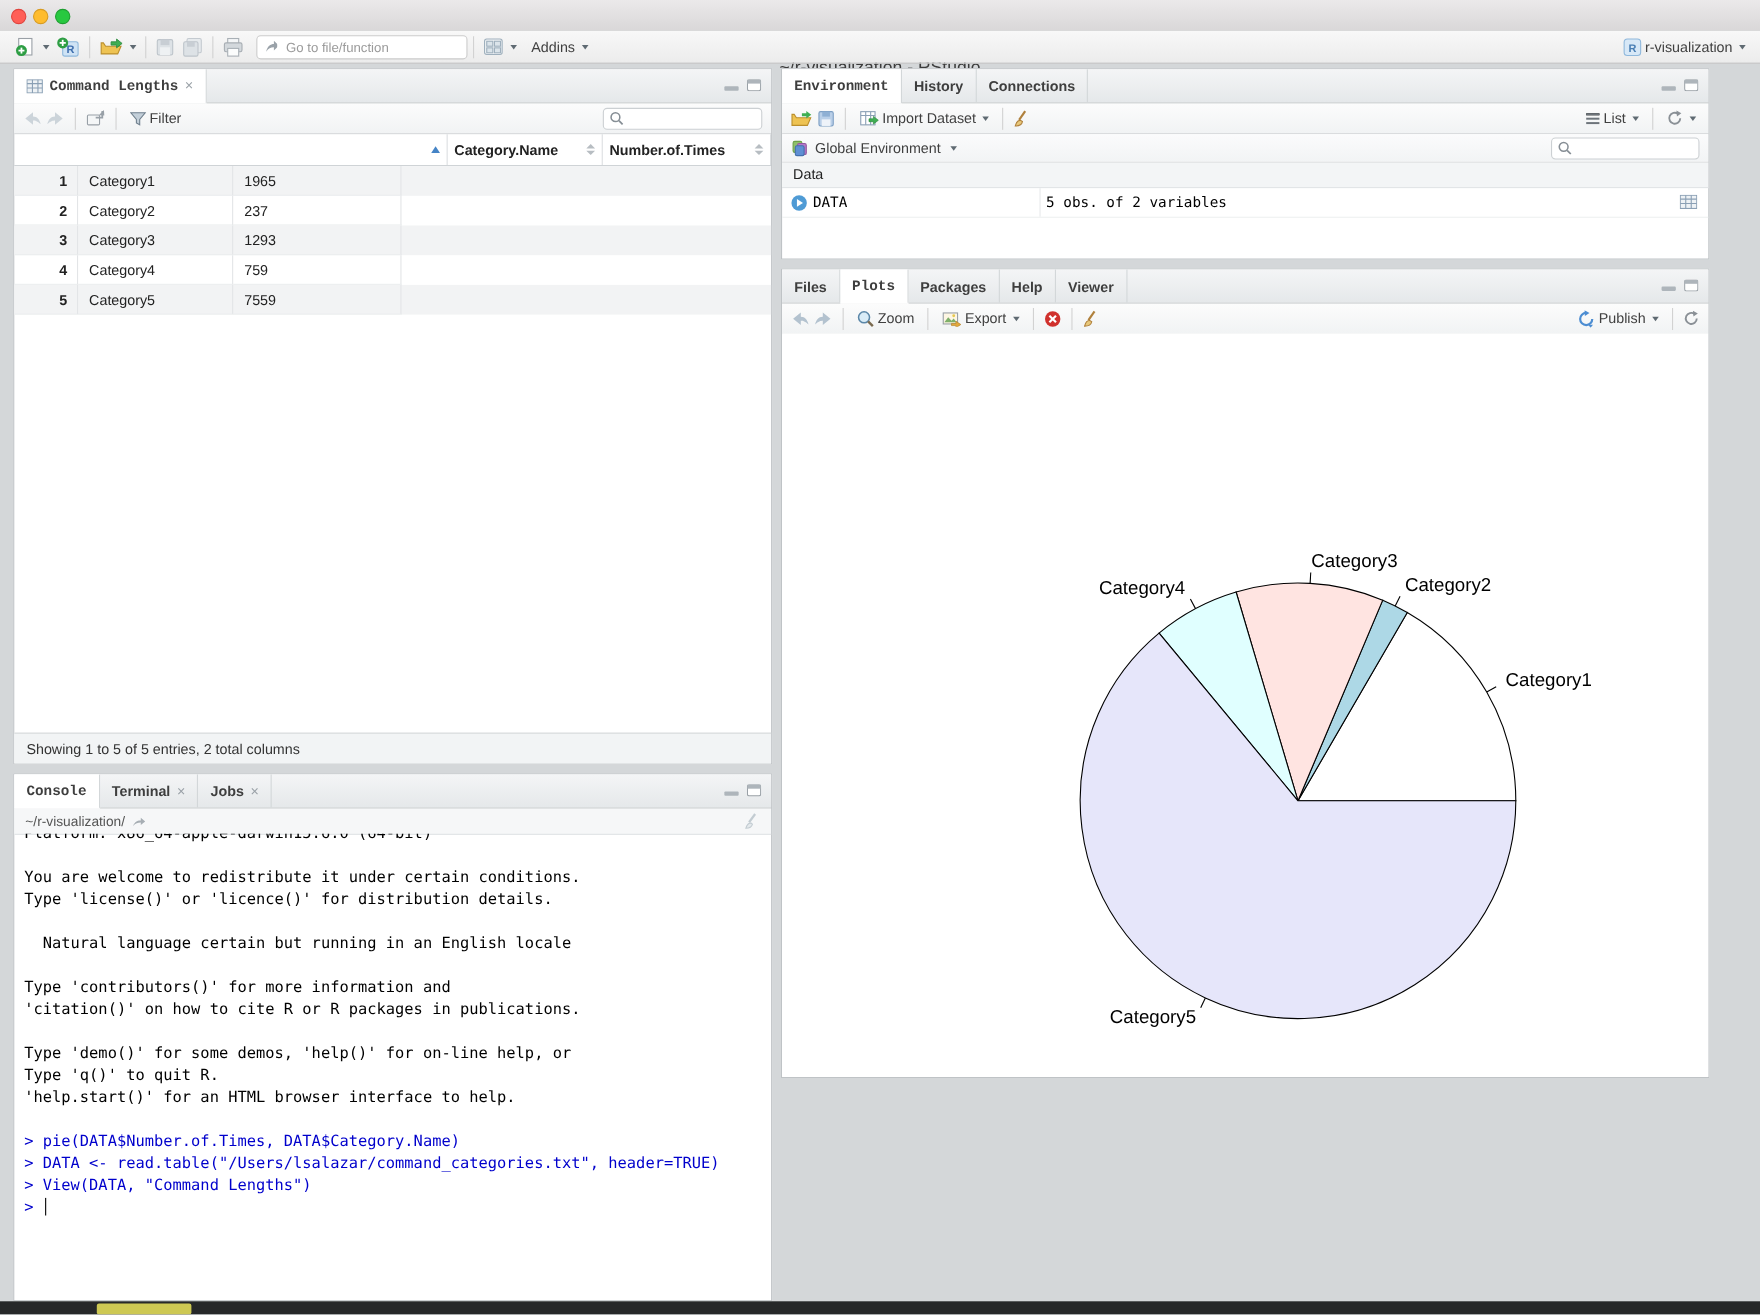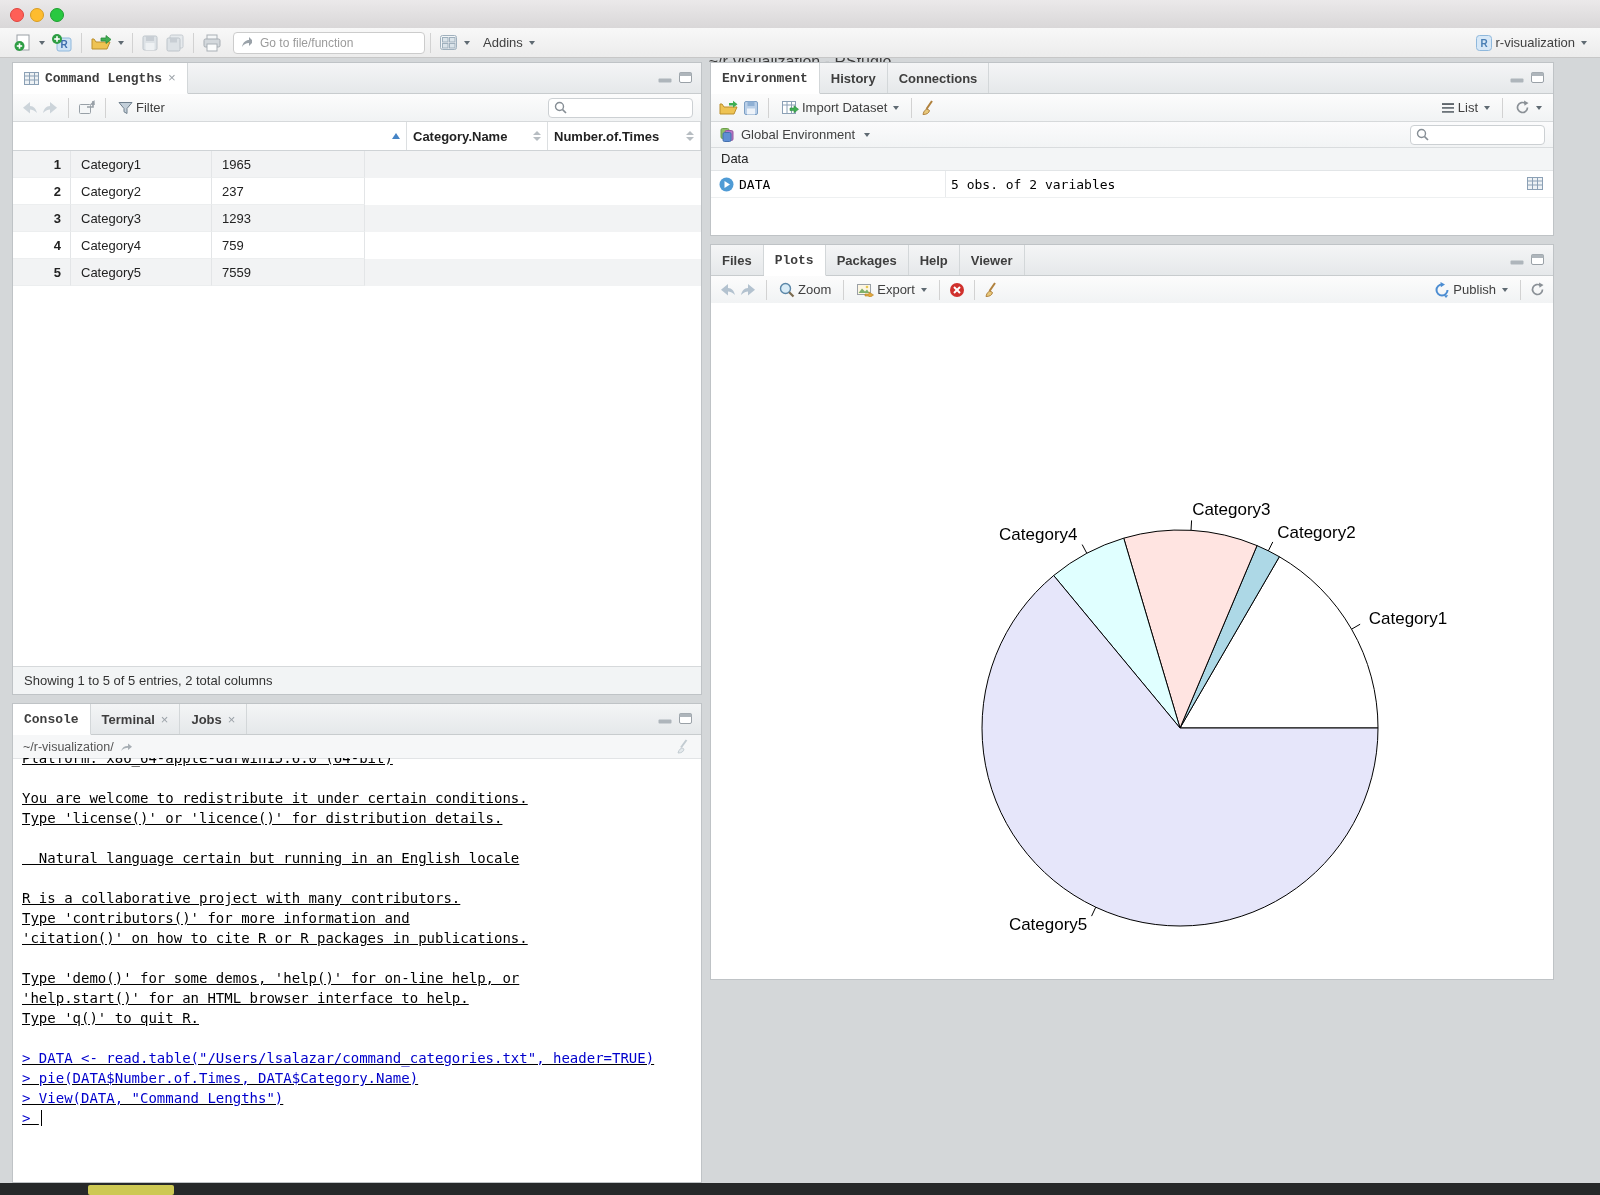--- a/index.html
+++ b/index.html
@@ -70,21 +70,21 @@
   .mono{font-family:"DejaVu Sans Mono","Liberation Mono",monospace;}
   .env-name{margin-left:28px;font-size:13px;color:#000;}
   .env-desc{position:absolute;left:240px;font-size:13px;color:#000;}
   .env-vline{position:absolute;left:234px;top:0;bottom:0;width:1px;background:#e8eaec;}
   
   .cwd-bar{height:24px;background:#f6f7f8;border-bottom:1px solid #e2e4e6;display:flex;
     align-items:center;padding:0 10px;gap:6px;box-sizing:border-box;}
   .cwd-text{font-size:12.5px;color:#555;}
   .console-out{position:absolute;left:0;right:0;top:54px;bottom:0;overflow:hidden;
     padding-left:9px;font-family:"DejaVu Sans Mono","Liberation Mono",monospace;
-    font-size:14px;line-height:20px;color:#000;text-decoration:underline;}
+    font-size:14px;line-height:20px;color:#000;}
   .console-out .first{margin-top:-10px;}
   .cline{white-space:pre;height:20px;}
   .cline.blue{color:#0000CC;}
   .cursor{display:inline-block;width:1.5px;height:16px;background:#000;vertical-align:-3px;margin-left:2px;}
   
   .plot-surface{position:absolute;left:0;right:0;top:58px;bottom:0;background:#fff;}
   .pie-label{font-family:"Liberation Sans",sans-serif;font-size:17px;fill:#000;}
   
   .bottom-strip{left:0;top:1183px;width:1600px;height:12px;background:#262829;}
   .dock-sliver{left:88px;top:1185px;width:86px;height:10px;background:#cdc853;border-radius:2px;}
@@ -522,29 +522,28 @@
       </svg>
   </div>
   <div class="console-out">
       <div class="cline first">Platform: x86_64-apple-darwin15.6.0 (64-bit)</div>
       <div class="cline"></div>
       <div class="cline">You are welcome to redistribute it under certain conditions.</div>
       <div class="cline">Type 'license()' or 'licence()' for distribution details.</div>
       <div class="cline"></div>
       <div class="cline">  Natural language certain but running in an English locale</div>
       <div class="cline"></div>
-      <div class="cline">R is a collaborative project with many contributors.</div>
       <div class="cline">Type 'contributors()' for more information and</div>
       <div class="cline">'citation()' on how to cite R or R packages in publications.</div>
       <div class="cline"></div>
       <div class="cline">Type 'demo()' for some demos, 'help()' for on-line help, or</div>
+      <div class="cline">Type 'q()' to quit R.</div>
       <div class="cline">'help.start()' for an HTML browser interface to help.</div>
-      <div class="cline">Type 'q()' to quit R.</div>
       <div class="cline"></div>
+      <div class="cline blue">&gt; pie(DATA$Number.of.Times, DATA$Category.Name)</div>
       <div class="cline blue">&gt; DATA &lt;- read.table("/Users/lsalazar/command_categories.txt", header=TRUE)</div>
-      <div class="cline blue">&gt; pie(DATA$Number.of.Times, DATA$Category.Name)</div>
       <div class="cline blue">&gt; View(DATA, "Command Lengths")</div>
       <div class="cline blue">&gt; <span class="cursor"></span></div>
     </div>
 </div>
 
 <div class="abs bottom-strip"></div>
 <div class="abs dock-sliver"></div>
 
 </body></html>

